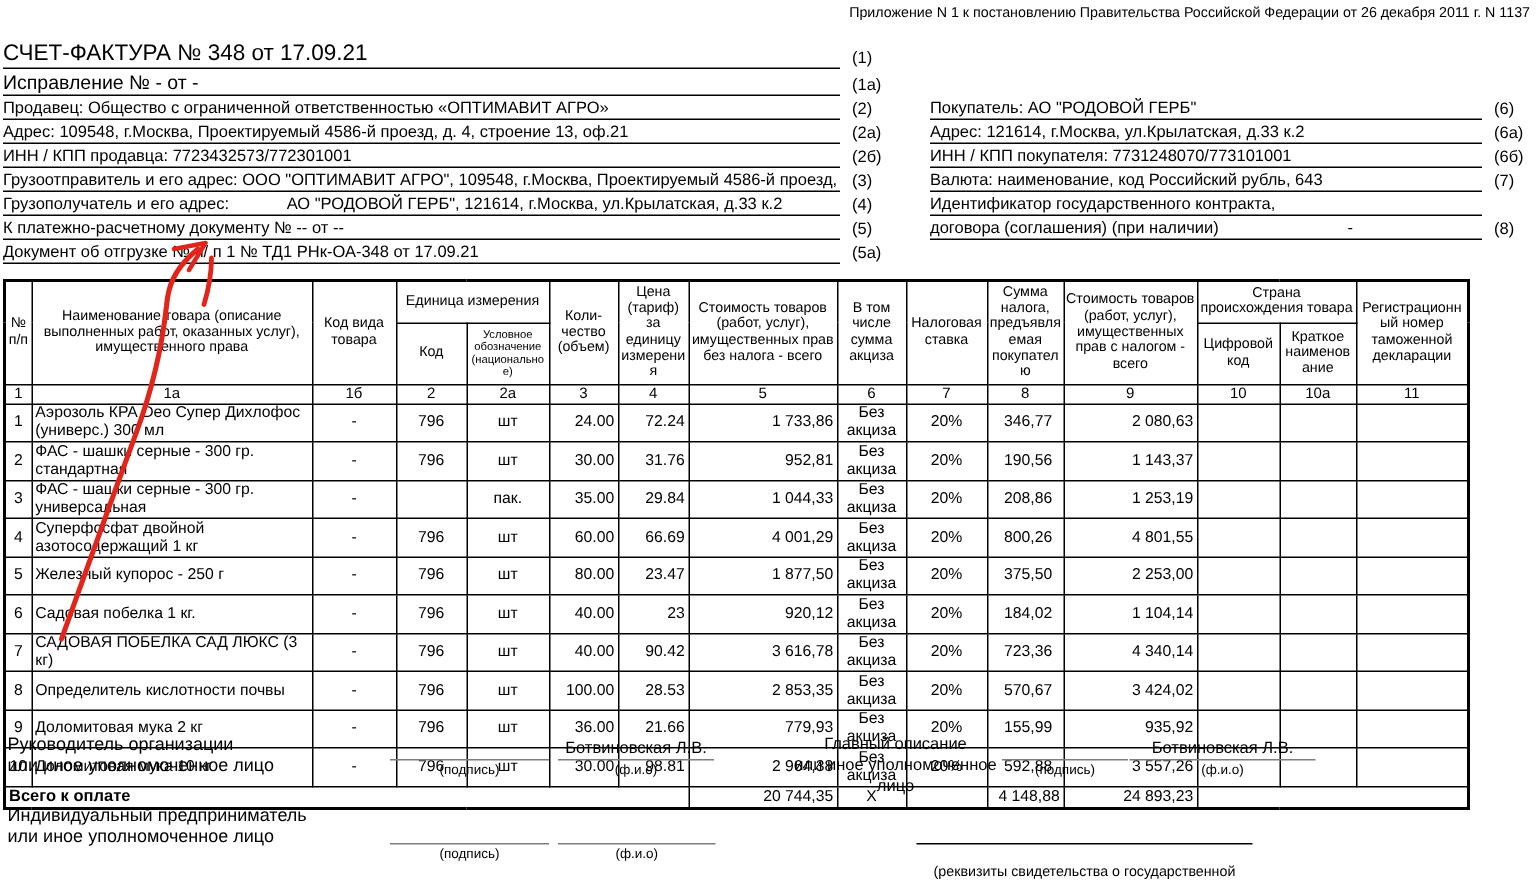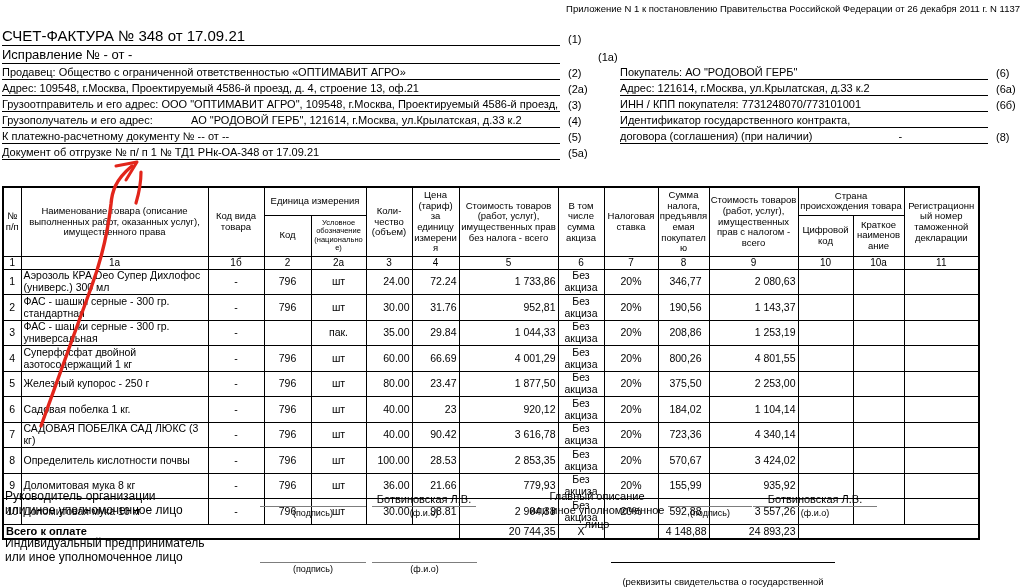--- a/index.html
+++ b/index.html
@@ -11,21 +11,21 @@
   .note{position:absolute;top:3px;right:4px;text-align:right;font-size:9.5px;line-height:1.2;}
   
   .hdrL{position:absolute;left:2px;top:27px;width:600px;}
   .hdrR{position:absolute;left:620px;top:64px;width:404px;}
   .hrow{display:flex;align-items:flex-end;height:16px;}
   .hrow .hline{flex:0 0 558px;display:flex;align-items:flex-end;border-bottom:1px solid #000;height:100%;
     white-space:nowrap;overflow:hidden;font-size:11px;padding-bottom:1px;}
   .hdrR .hrow .hline{flex:0 0 368px;}
   .hrow .ref{margin-left:8px;font-size:11px;padding-bottom:1px;white-space:nowrap;}
   .hrow.t1{height:19px;} .hrow.t1 .hline{font-size:15px;text-align:right;}
-  .hrow.t2{height:18px;gap:30px;} .hrow.t2 .hline{font-size:13px;}
+  .hrow.t2{height:18px;} .hrow.t2 .hline{font-size:13px;}
   .hval{flex:1;text-align:center;}
   
   table.inv{position:absolute;left:2px;top:186px;width:976px;border-collapse:collapse;table-layout:fixed;
     border:2px solid #000;font-size:10.5px;}
   .inv th,.inv td{border:1px solid #000;vertical-align:middle;overflow:hidden;}
   .inv thead th{font-weight:normal;font-size:9.5px;text-align:center;padding:2px 1px;line-height:1.12;word-wrap:break-word;}
   .inv thead th.small{font-size:7.5px;margin-top:10px;}
   .inv thead th.brk{overflow-wrap:anywhere;}
   .inv tr.codes th{font-size:10px;padding:0;height:12px;}
   .inv tbody td{padding:0.5px 2px;line-height:1.12;height:12px;word-wrap:break-word;}
@@ -70,20 +70,26 @@
       <span class="ref">(2)</span>
     </div>
     <div class="hrow">
       <div class="hline">
         <span>Адрес: 109548, г.Москва, Проектируемый 4586-й проезд, д. 4, строение 13, оф.21</span>
       </div>
       <span class="ref">(2а)</span>
     </div>
     <div class="hrow">
       <div class="hline">
+        <span>ИНН / КПП продавца: 7723432573/772301001</span>
+      </div>
+      <span class="ref">(2б)</span>
+    </div>
+    <div class="hrow">
+      <div class="hline">
         <span>Грузоотправитель и его адрес: ООО "ОПТИМАВИТ АГРО", 109548, г.Москва, Проектируемый 4586-й проезд, д. 4, строени</span>
       </div>
       <span class="ref">(3)</span>
     </div>
     <div class="hrow">
       <div class="hline">
         <span>Грузополучатель и его адрес:</span>
         <span class="hval">АО "РОДОВОЙ ГЕРБ", 121614, г.Москва, ул.Крылатская, д.33 к.2</span>
       </div>
       <span class="ref">(4)</span>
@@ -112,20 +118,26 @@
       <div class="hline">
         <span>Адрес: 121614, г.Москва, ул.Крылатская, д.33 к.2</span>
       </div>
       <span class="ref">(6а)</span>
     </div>
     <div class="hrow">
       <div class="hline">
         <span>ИНН / КПП  покупателя: 7731248070/773101001</span>
       </div>
       <span class="ref">(6б)</span>
+    </div>
+    <div class="hrow">
+      <div class="hline">
+        <span>Валюта: наименование, код Российский рубль, 643</span>
+      </div>
+      <span class="ref">(7)</span>
     </div>
     <div class="hrow">
       <div class="hline">
         <span>Идентификатор государственного контракта,</span>
       </div>
       <span class="ref"></span>
     </div>
     <div class="hrow">
       <div class="hline">
         <span>договора (соглашения) (при наличии)</span>
@@ -325,21 +337,21 @@
         <td class="ac">Без акциза</td>
         <td class="ac">20%</td>
         <td class="ar p8">570,67</td>
         <td class="ar">3 424,02</td>
         <td class="ac"></td>
         <td class="ac"></td>
         <td class="ac"></td>
       </tr>
       <tr>
         <td class="ac">9</td>
-        <td class="al">Доломитовая мука  8 кг</td>
+        <td class="al">Доломитовая мука  2 кг</td>
         <td class="ac">-</td>
         <td class="ac">796</td>
         <td class="ac">шт</td>
         <td class="ar">36.00</td>
         <td class="ar">21.66</td>
         <td class="ar">779,93</td>
         <td class="ac">Без акциза</td>
         <td class="ac">20%</td>
         <td class="ar p8">155,99</td>
         <td class="ar">935,92</td>

